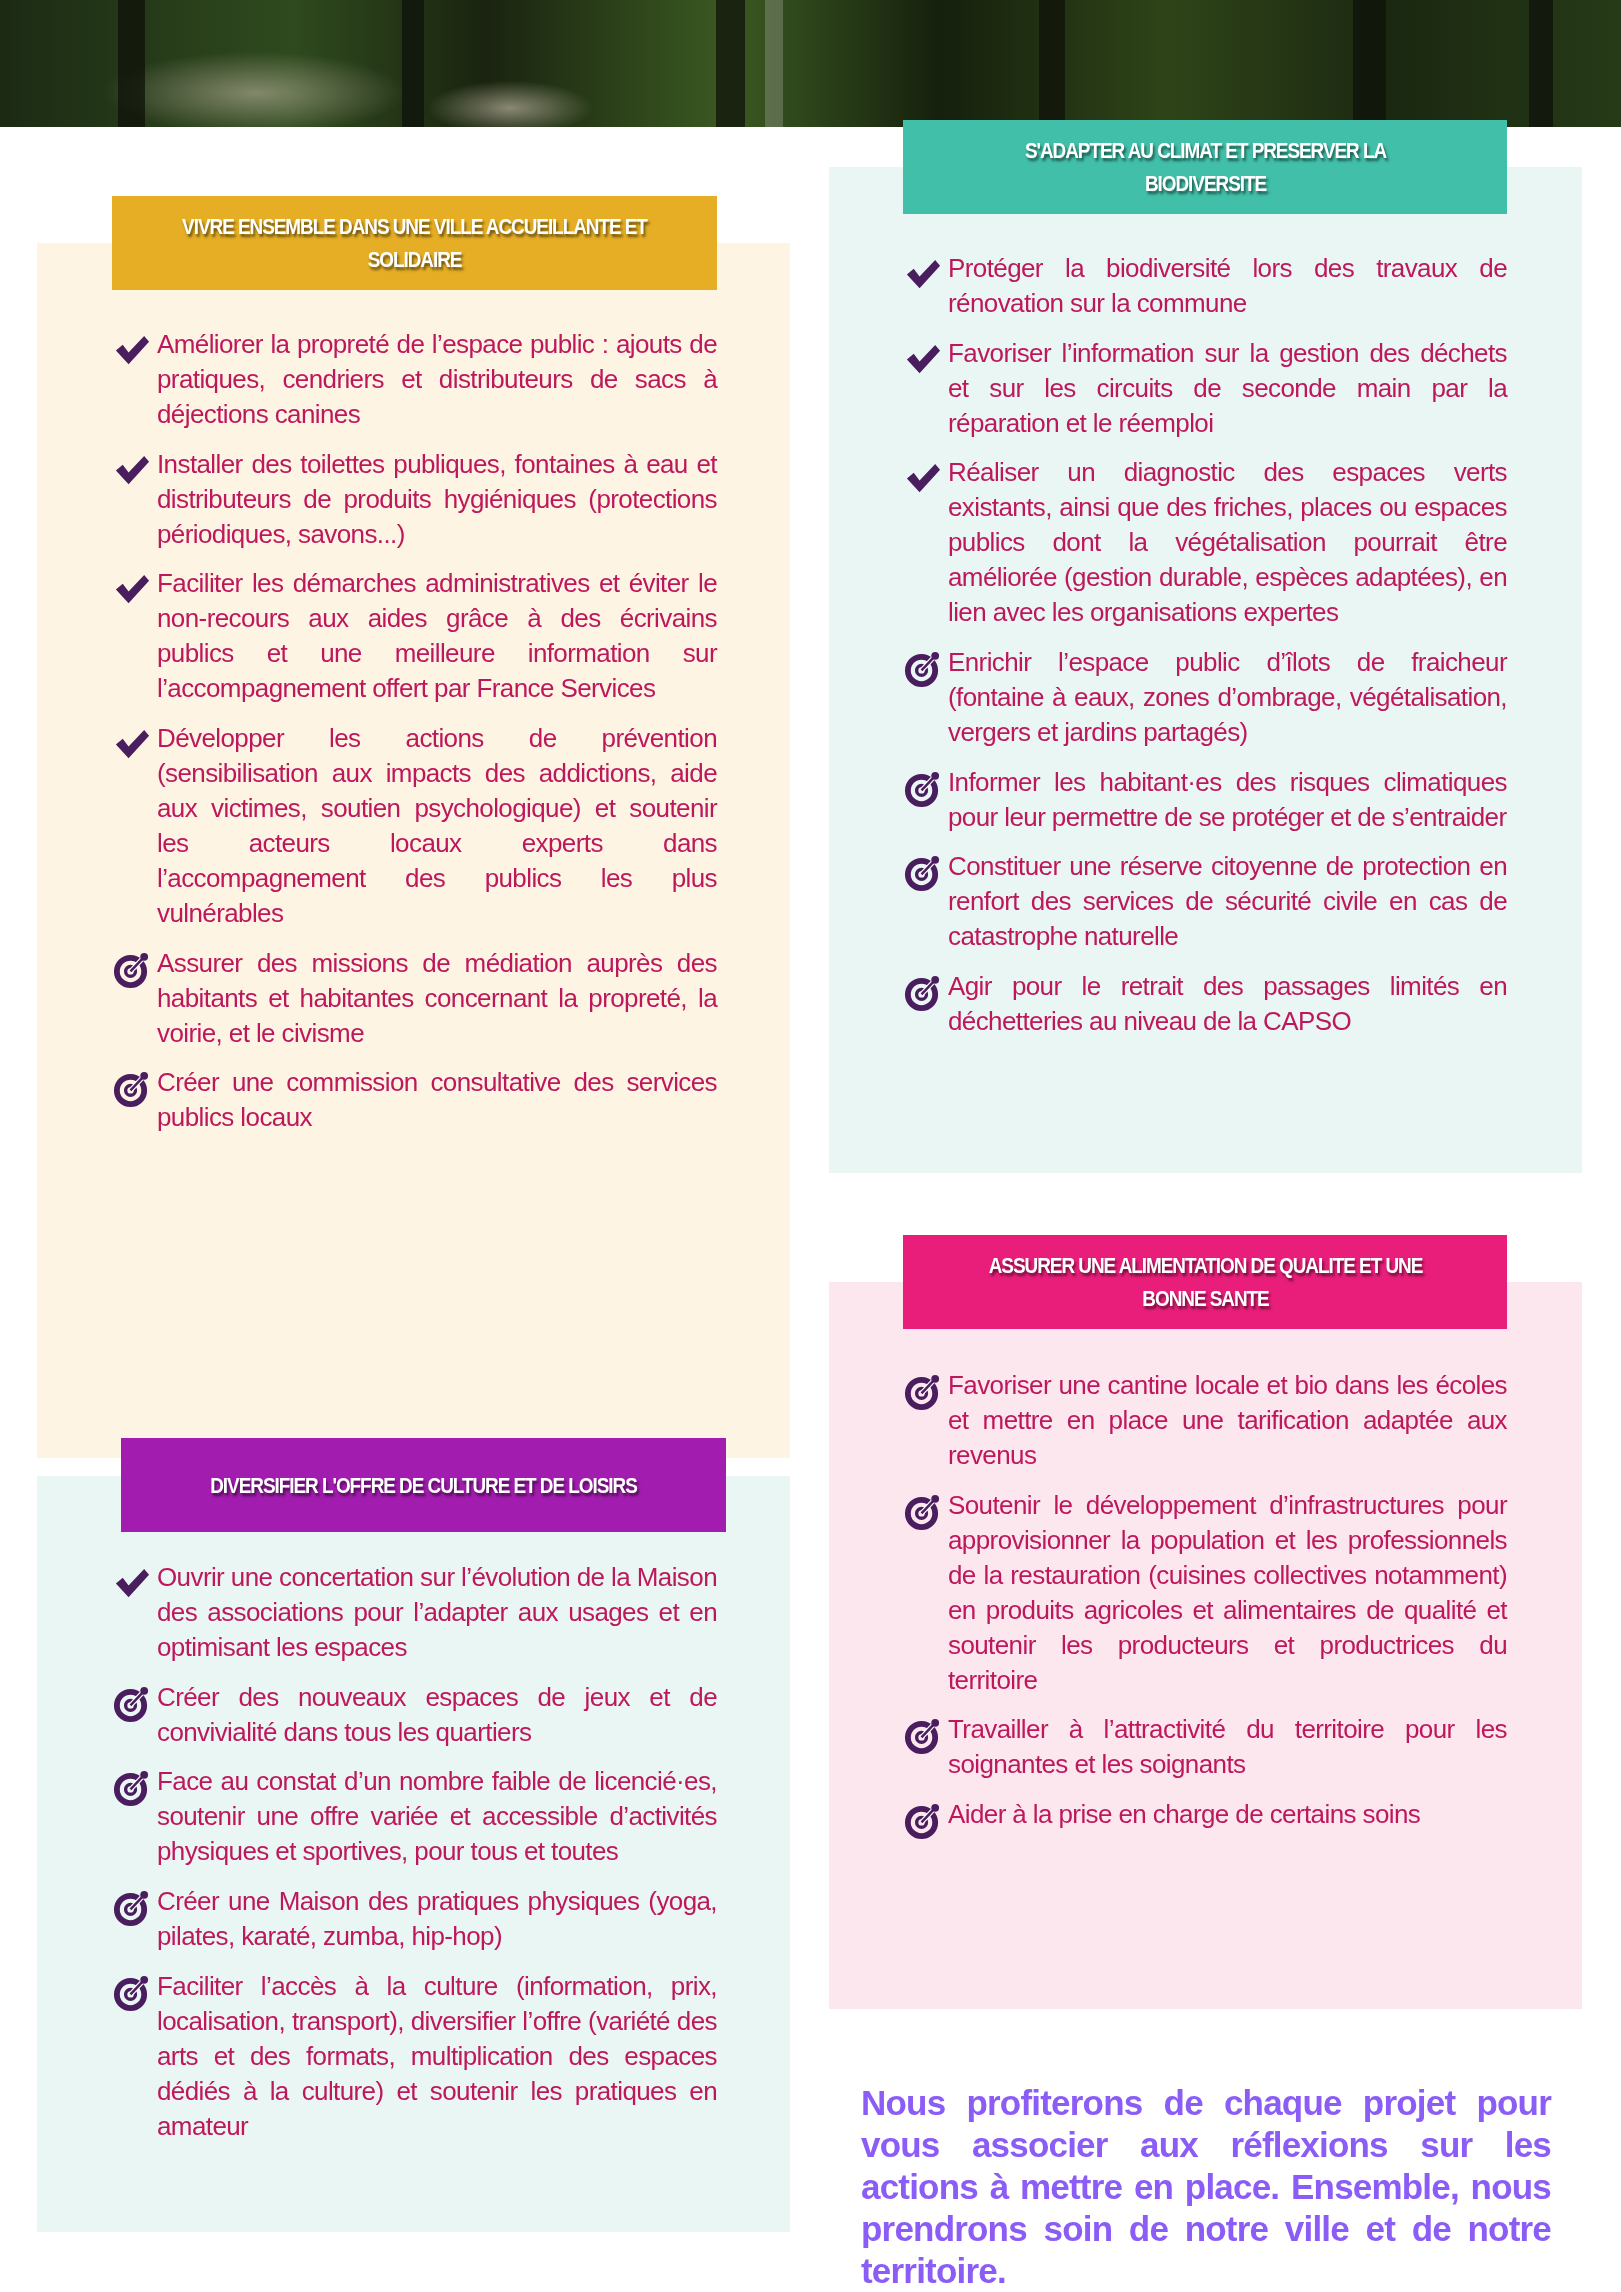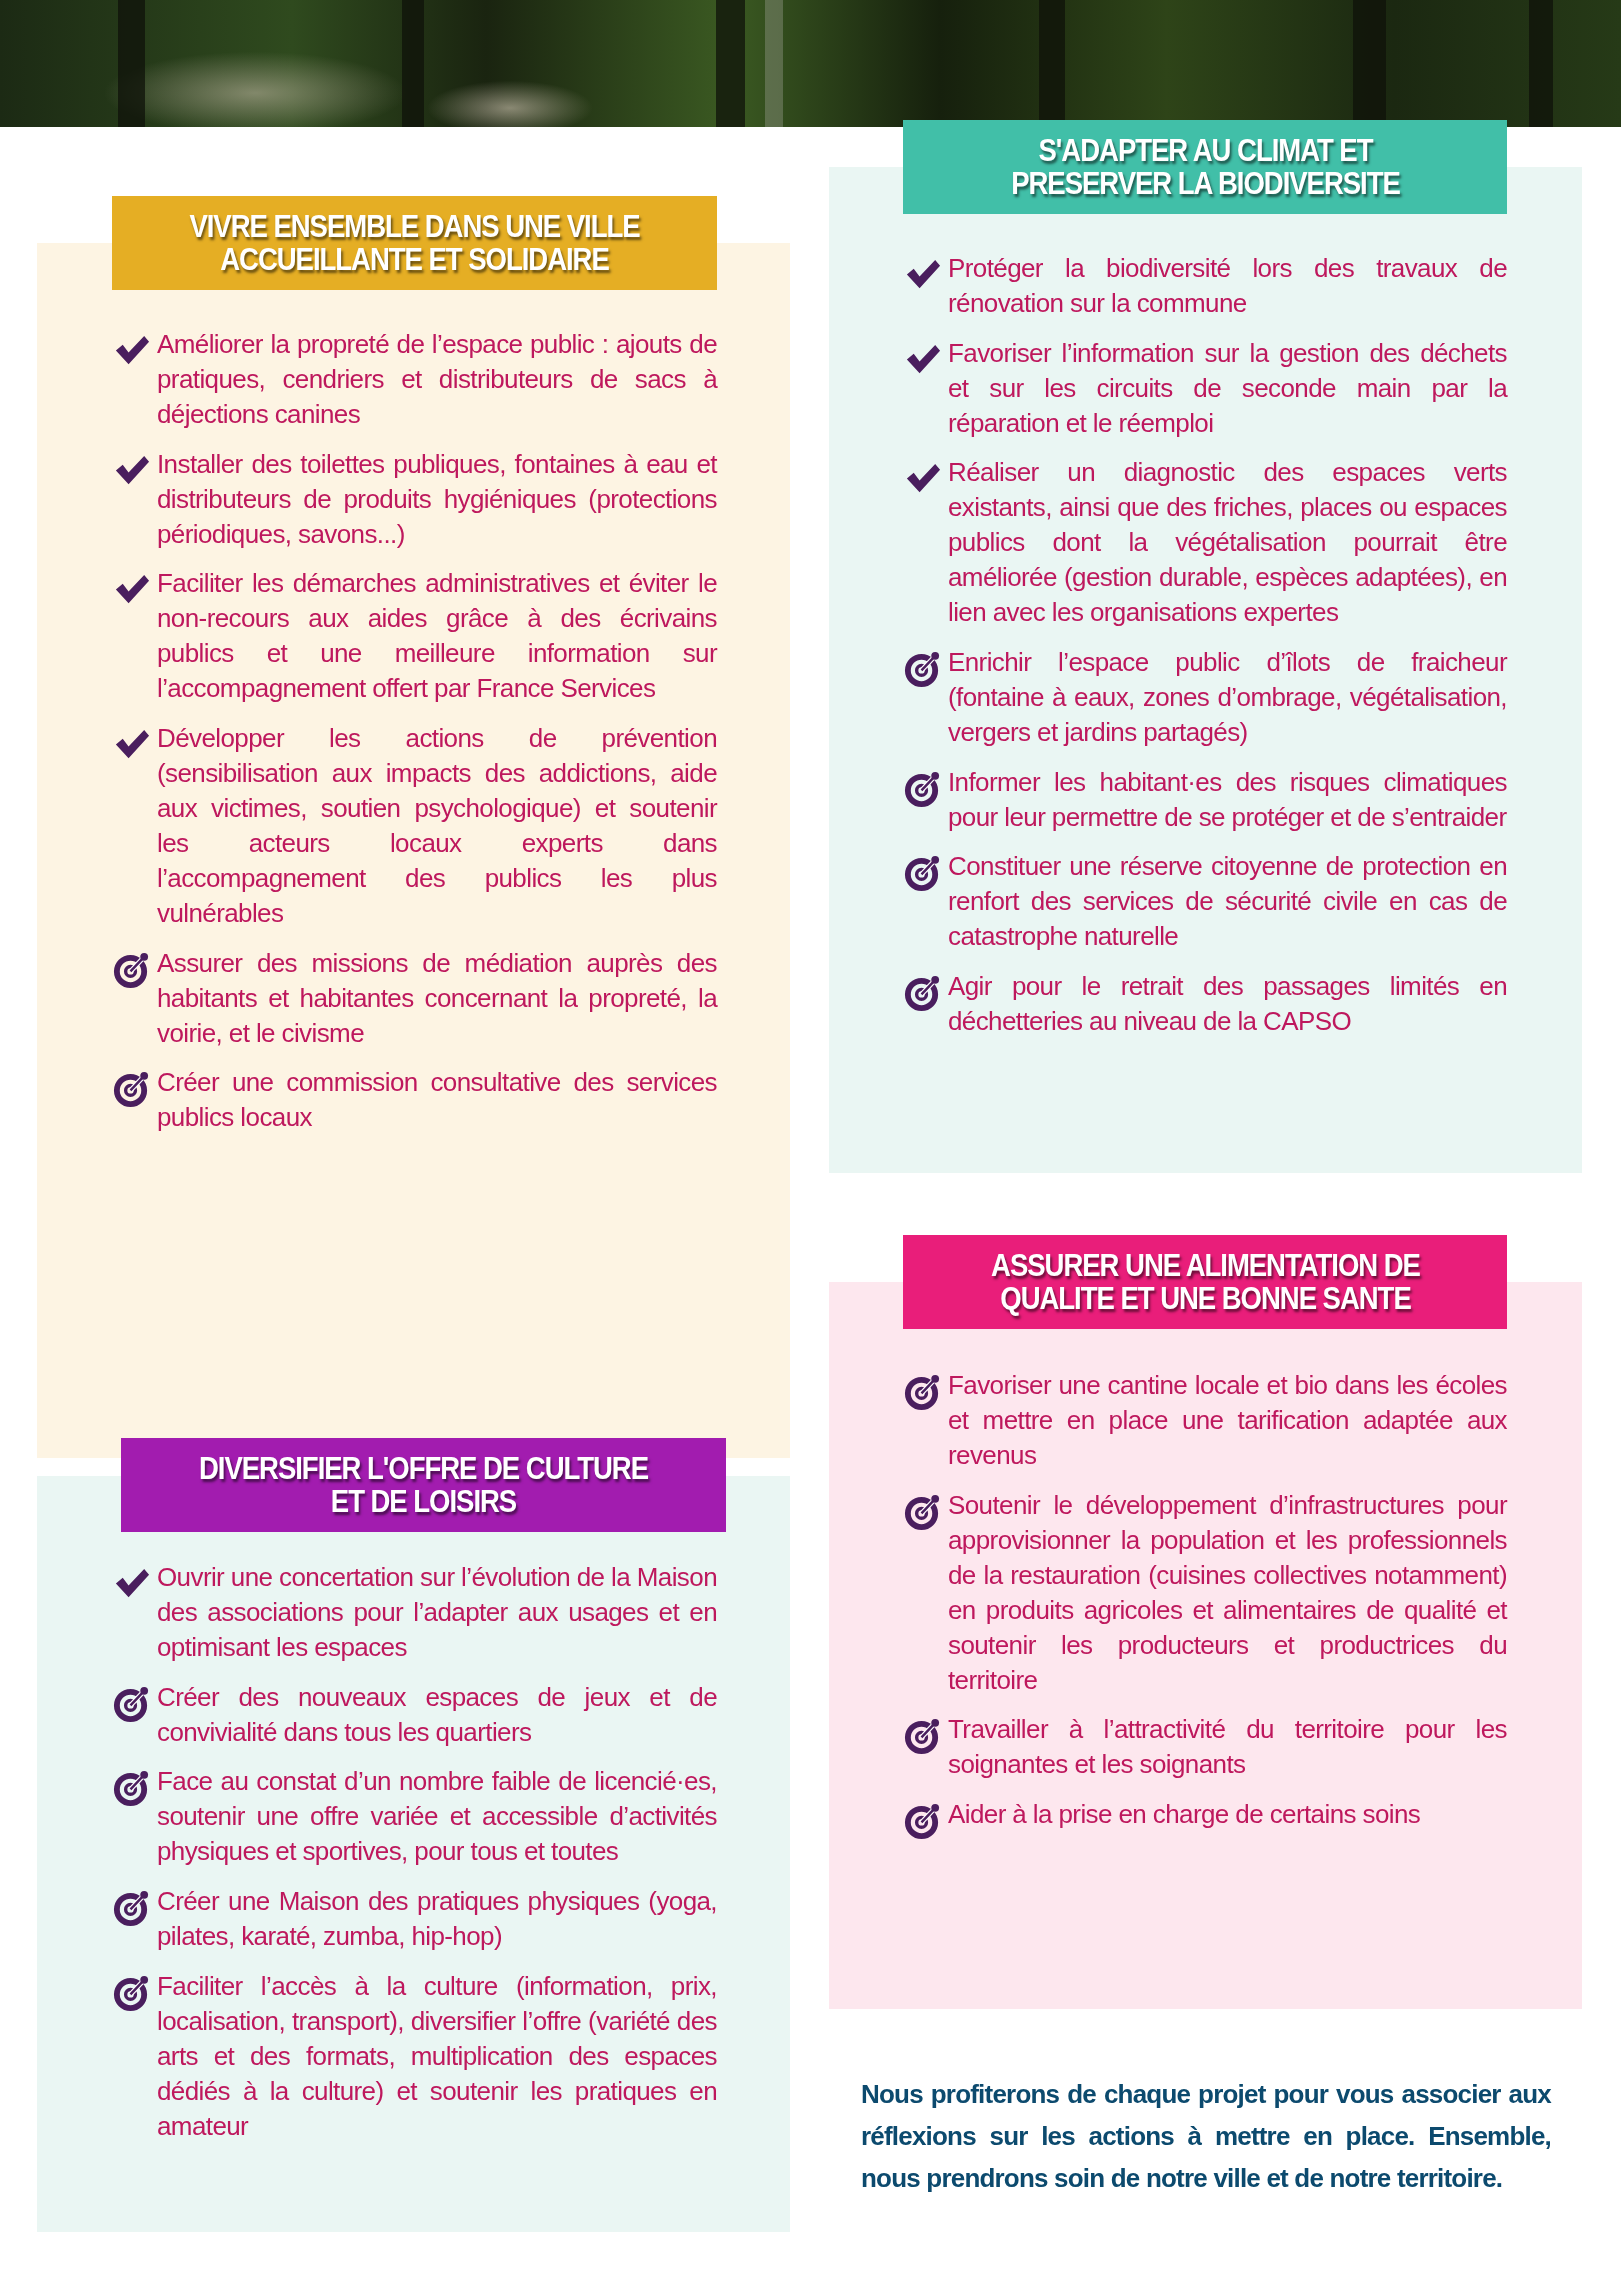--- a/index.html
+++ b/index.html
@@ -18,40 +18,40 @@
   }
   .banner .trunk { position: absolute; top: 0; height: 127px; background: rgba(15,18,10,0.75); }
   .banner .trunk.light { background: rgba(170,170,160,0.35); }
 
   .card { position: absolute; }
   .card-bg { position: absolute; left: 0; right: 0; bottom: 0; }
   .card-header {
     position: absolute; display: flex; align-items: center; justify-content: center;
     text-align: center; color: #ffffff;
     font-family: "Liberation Sans", sans-serif; font-weight: bold;
-    font-size: 32px; line-height: 33px; letter-spacing: -1.2px;
+    font-size: 22px; line-height: 33px; letter-spacing: -1.2px;
     text-transform: uppercase;
     text-shadow: 2px 2.9px 2.9px rgba(0,0,0,0.55);
     transform-origin: center;
   }
   .card-header span { display: inline-block; transform: scaleX(0.86); width: 549px; }
 
   .items { position: absolute; list-style: none; margin: 0; padding: 0; }
   .item { position: relative; padding-left: 45px; margin-bottom: 14.7px; }
   .item-text {
     display: block; font-family: "Liberation Sans", sans-serif;
     font-size: 26px; line-height: 35px; color: #be185d;
     text-align: justify; letter-spacing: -0.6px;
   }
   .item .icon { position: absolute; left: 0; top: 3.9px; width: 39px; height: 39px; }
 
   .closing {
     position: absolute; left: 861px; top: 2047px; width: 690px;
     font-family: "Liberation Sans", sans-serif; font-weight: bold;
-    font-size: 26px; line-height: 42px; color: #0c4a6e; text-align: justify;
+    font-size: 35px; line-height: 42px; color: #8b5cf6; text-align: justify;
     letter-spacing: -0.8px;
   }
 </style>
 </head>
 <body>
 
 <div class="banner">
   <div class="trunk" style="left:118px;width:27.4px;"></div>
   <div class="trunk" style="left:402px;width:21.6px;"></div>
   <div class="trunk" style="left:716px;width:29px;"></div>

